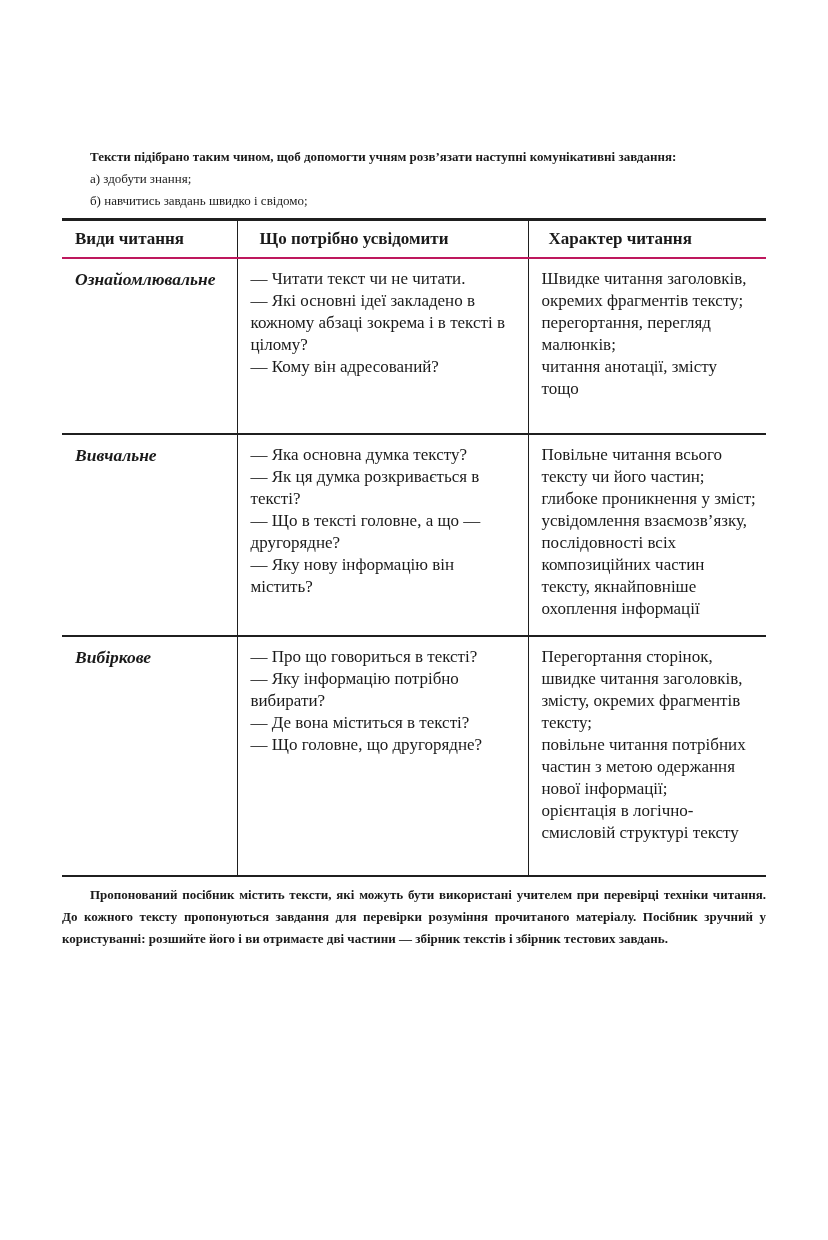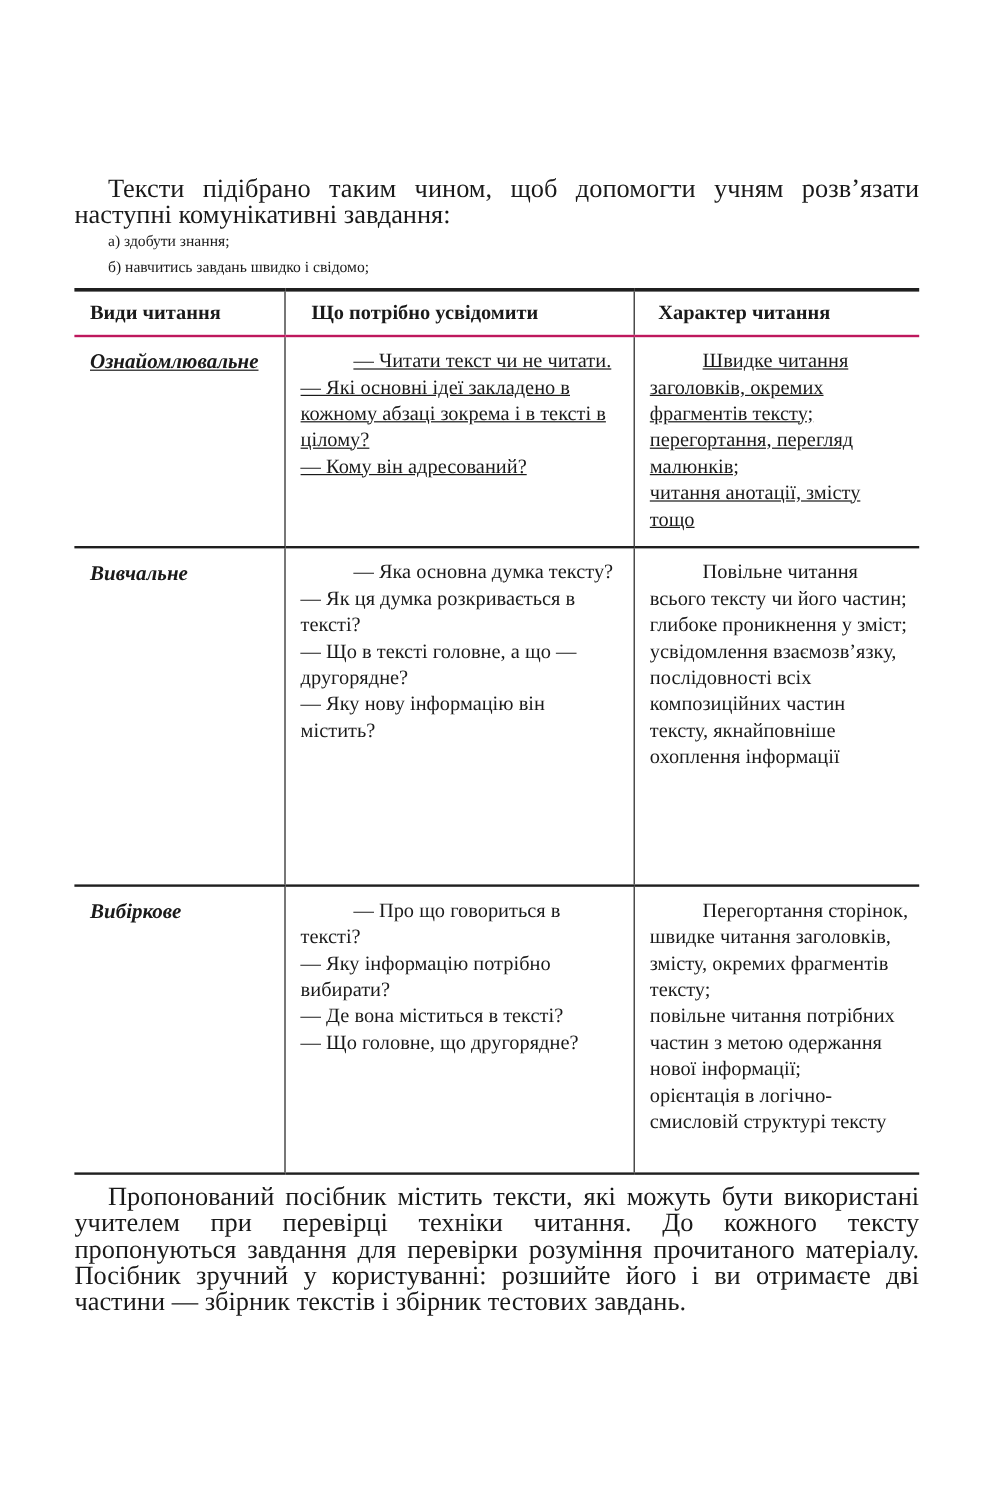--- a/index.html
+++ b/index.html
@@ -20,24 +20,25 @@
     top: 0;
     left: 0;
     width: 828px;
     height: 1240px;
     box-sizing: border-box;
     padding: 146px 62px 0 62px;
     background: #ffffff;
   }
   .para {
     margin: 0;
-    font-size: 22px;
+    font-size: 13px;
     line-height: 22px;
     text-align: justify;
     text-indent: 28px;
+    font-weight: bold;
   }
   .list-item {
     font-size: 13px;
     line-height: 22px;
     padding-left: 28px;
   }
   table.reading-table {
     border-collapse: collapse;
     table-layout: fixed;
     width: 704px;
@@ -62,31 +63,30 @@
   table.reading-table th.h2 { padding-left: 22px; }
   table.reading-table th.h3 { padding-left: 20px; }
   table.reading-table td {
     border-bottom: 2px solid #1f1f1f;
     padding: 9px 9px 6px 13px;
   }
   table.reading-table th + th,
   table.reading-table td + td {
     border-left: 1.5px solid #1f1f1f;
   }
-  tr.row-1 td { height: 176px; text-decoration: underline; }
-  tr.row-2 td { height: 282px; }
+  tr.row-1 td { height: 176px; }
+  tr.row-2 td { height: 202px; }
   tr.row-3 td { height: 240px; }
   .type-label {
     font-weight: bold;
     font-style: italic;
     font-size: 17.5px;
   }
   .cell-multiline {
     white-space: pre-line;
-    margin-left: 44px;
   }
   .closing {
     margin-top: 7px;
   }
 </style>
 </head>
 <body>
 
 <div class="page">
 

